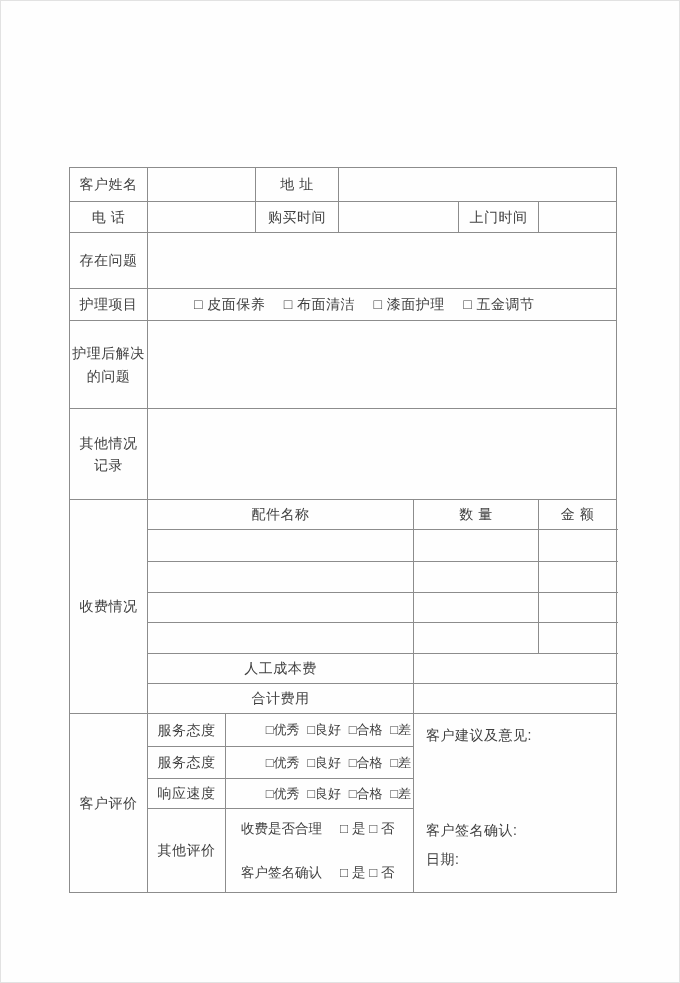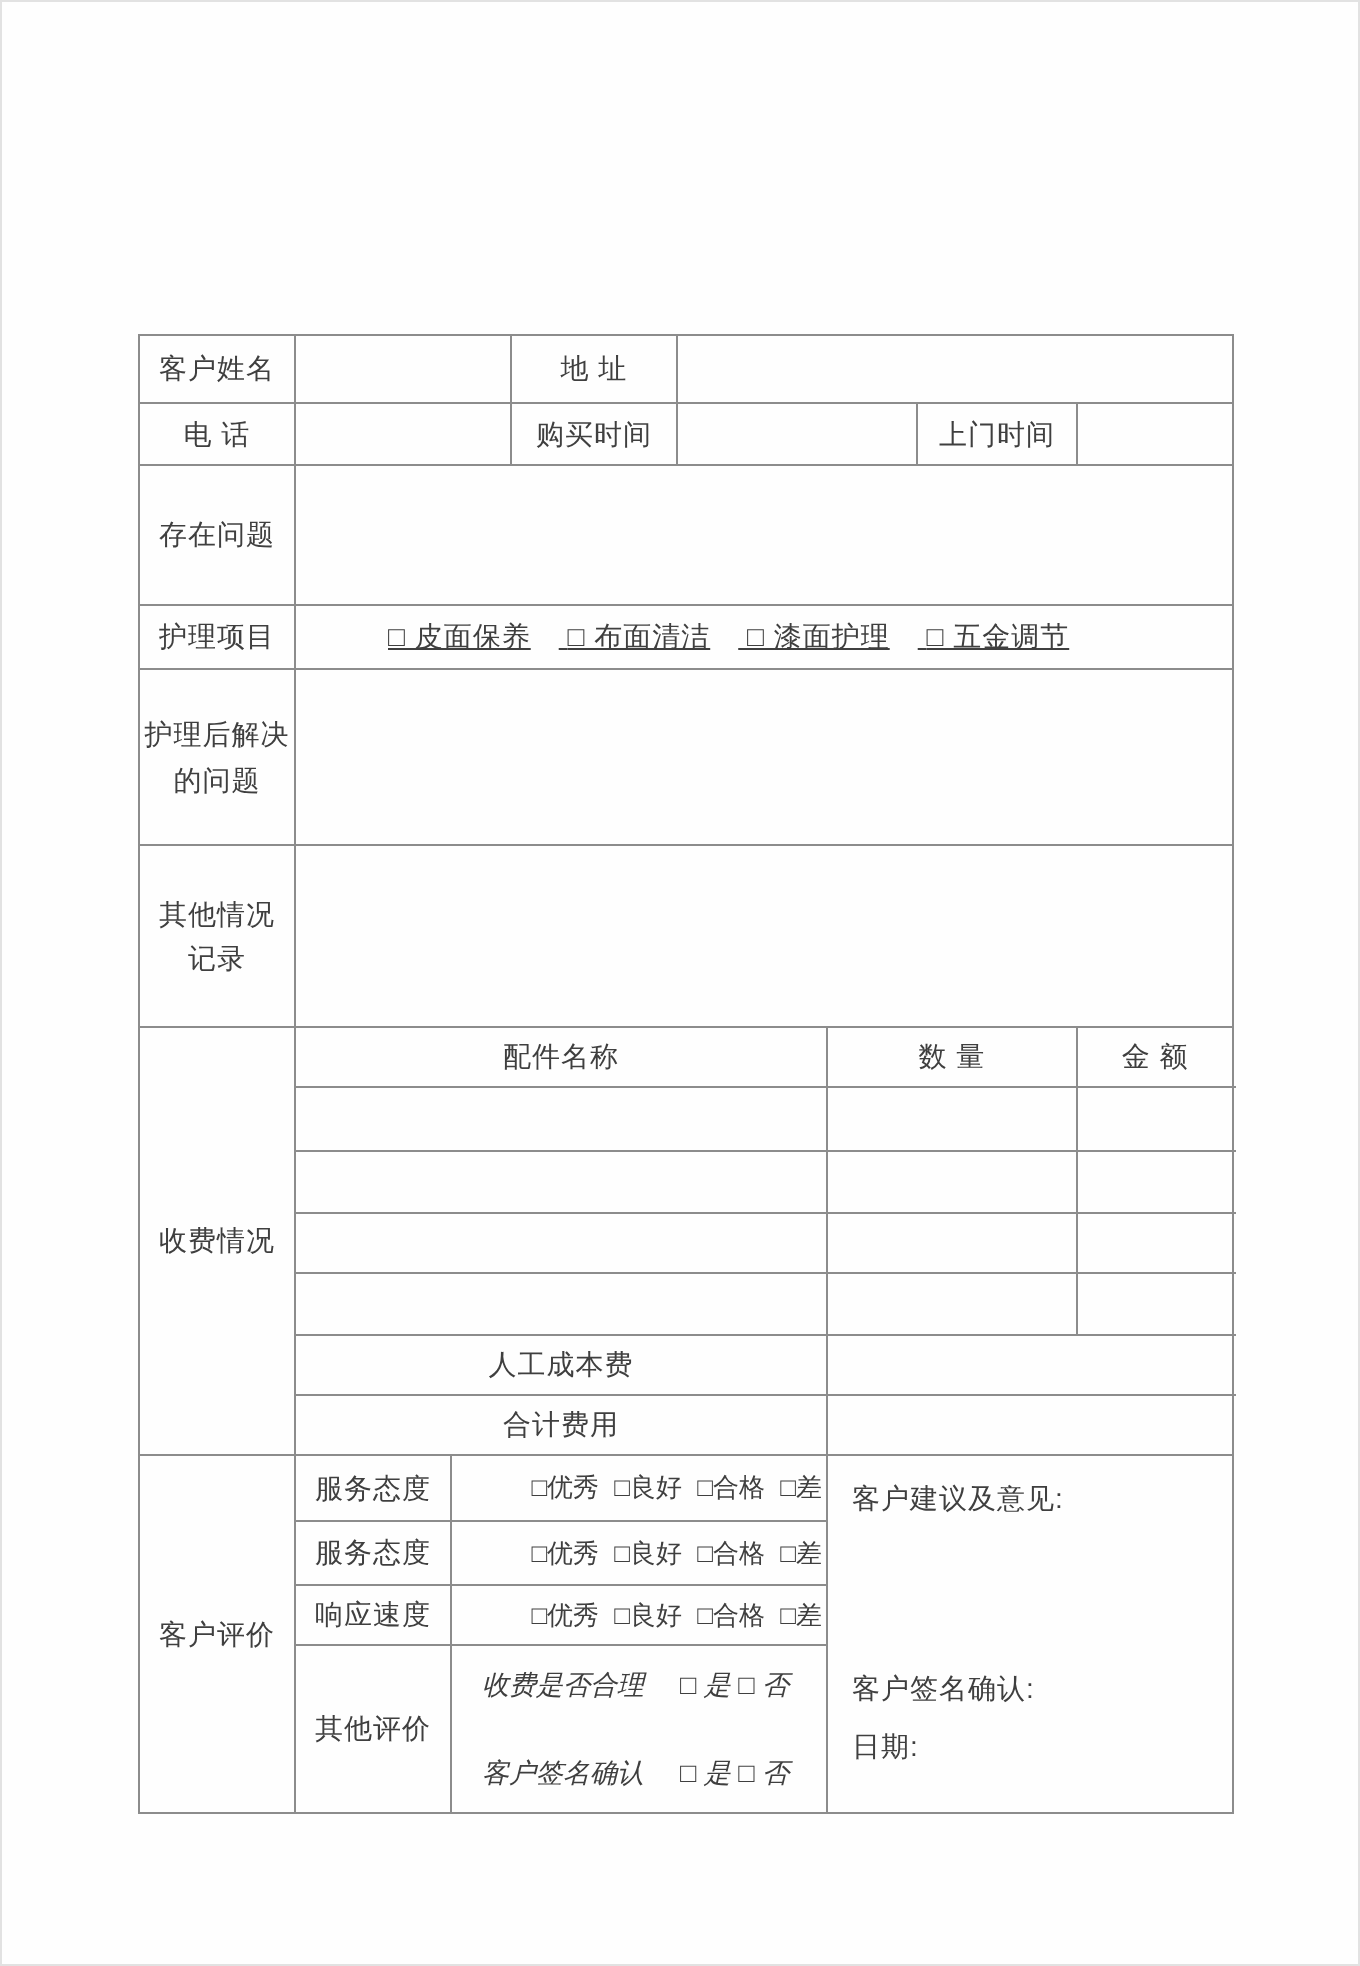--- a/index.html
+++ b/index.html
@@ -36,26 +36,26 @@
     font-size:14px;
     color:#3f3f3f;
     text-align:center;
     vertical-align:middle;
     padding:0;
     overflow:hidden;
     letter-spacing:0.5px;
     margin-left:48px;
   }
   td.lbl{white-space:pre-line;line-height:1.6;}
-  td.care-opts{text-align:left;padding-left:46px;text-decoration:underline;}
+  td.care-opts{text-align:left;padding-left:46px;}
   td.care-opts span{margin-right:14px;}
   td.rating{font-size:13px;letter-spacing:0;text-align:right;}
   td.rating span{margin:0 2px;display:inline-block;}
   td.other-eval-content{
-    text-align:right;font-size:13.5px;letter-spacing:0;font-style:italic;
+    text-align:right;font-size:13.5px;letter-spacing:0;
   }
   .oe-wrap{
     display:flex;flex-direction:column;gap:26px;
     justify-content:center;align-items:flex-start;
     padding-left:15px;height:100%;
   }
   .oe-line .opts{margin-left:18px;}
   td.right-cell{
     text-align:left;vertical-align:top;
     padding:12px 0 16px 12px;font-size:14px;
@@ -93,21 +93,21 @@
 
     <tr style="height:31px">
       <td class="lbl">电 话</td>
       <td colspan="2"></td>
       <td class="lbl">购买时间</td>
       <td colspan="2"></td>
       <td colspan="2" class="lbl">上门时间</td>
       <td></td>
     </tr>
 
-    <tr style="height:70px">
+    <tr style="height:56px">
       <td class="lbl">存在问题</td>
       <td colspan="8"></td>
     </tr>
 
     <tr style="height:32px">
       <td class="lbl">护理项目</td>
       <td colspan="8" class="care-opts">
         <span>□ 皮面保养</span>
         <span>□ 布面清洁</span>
         <span>□ 漆面护理</span>

